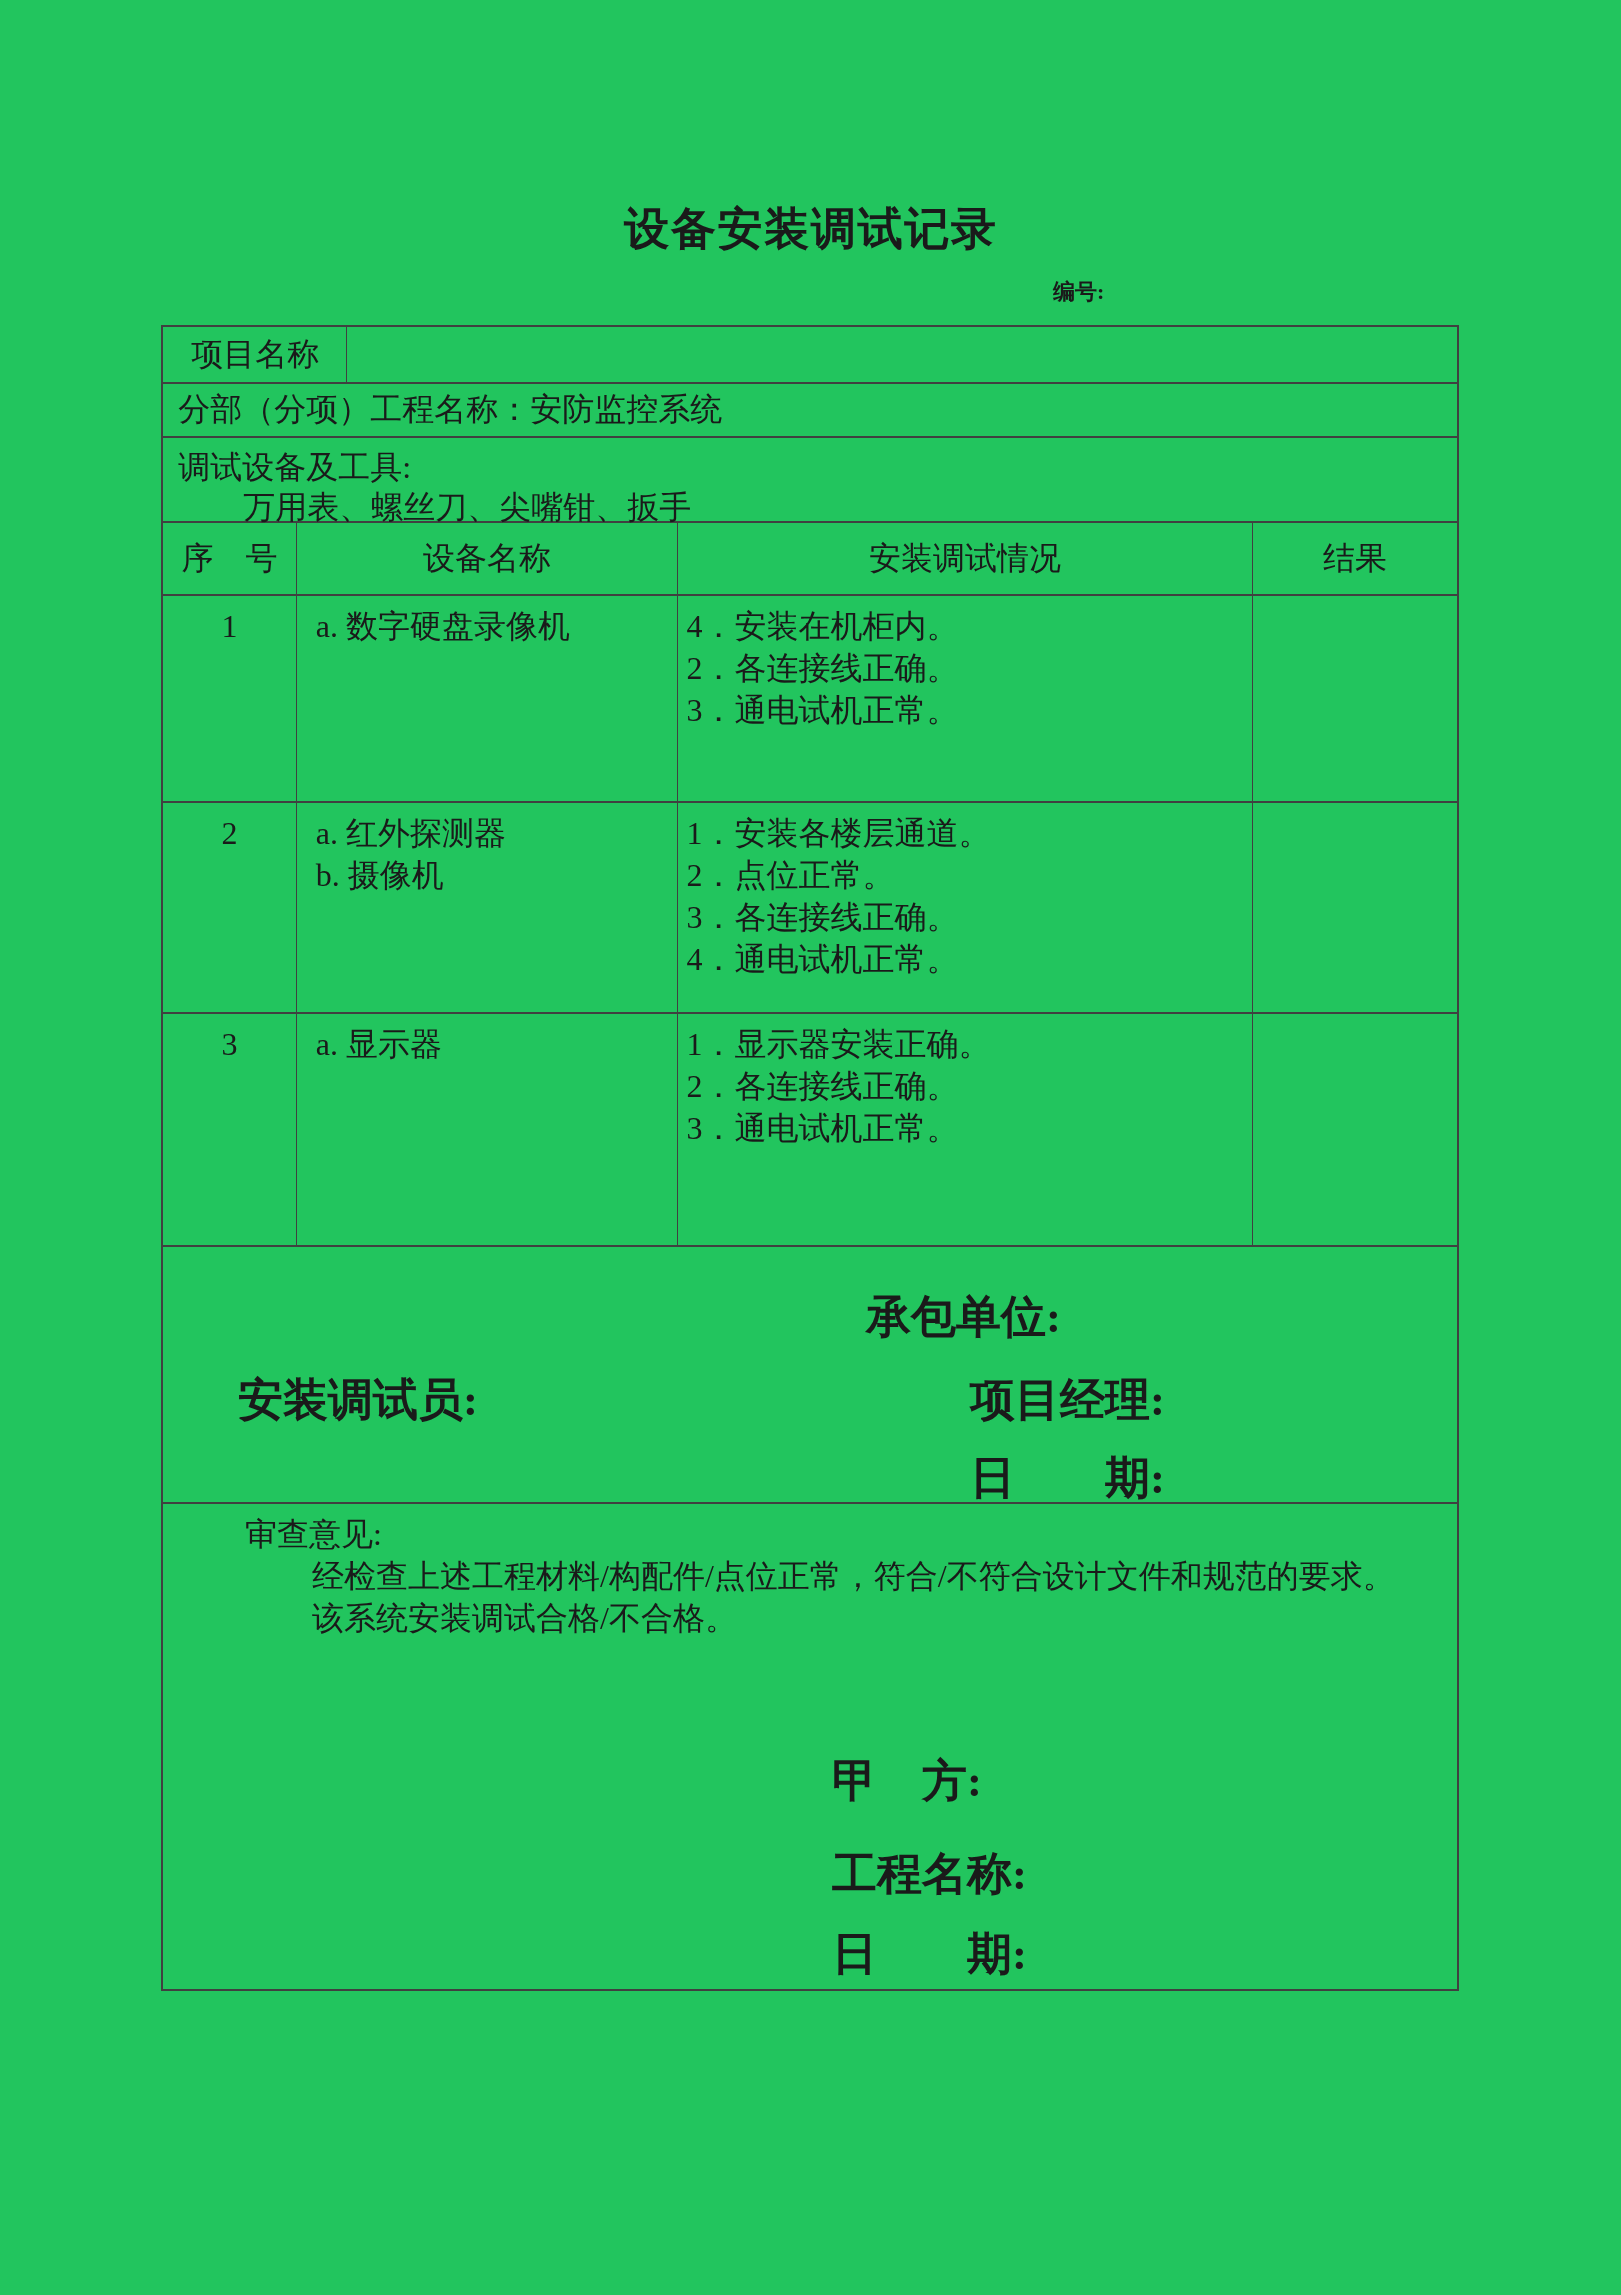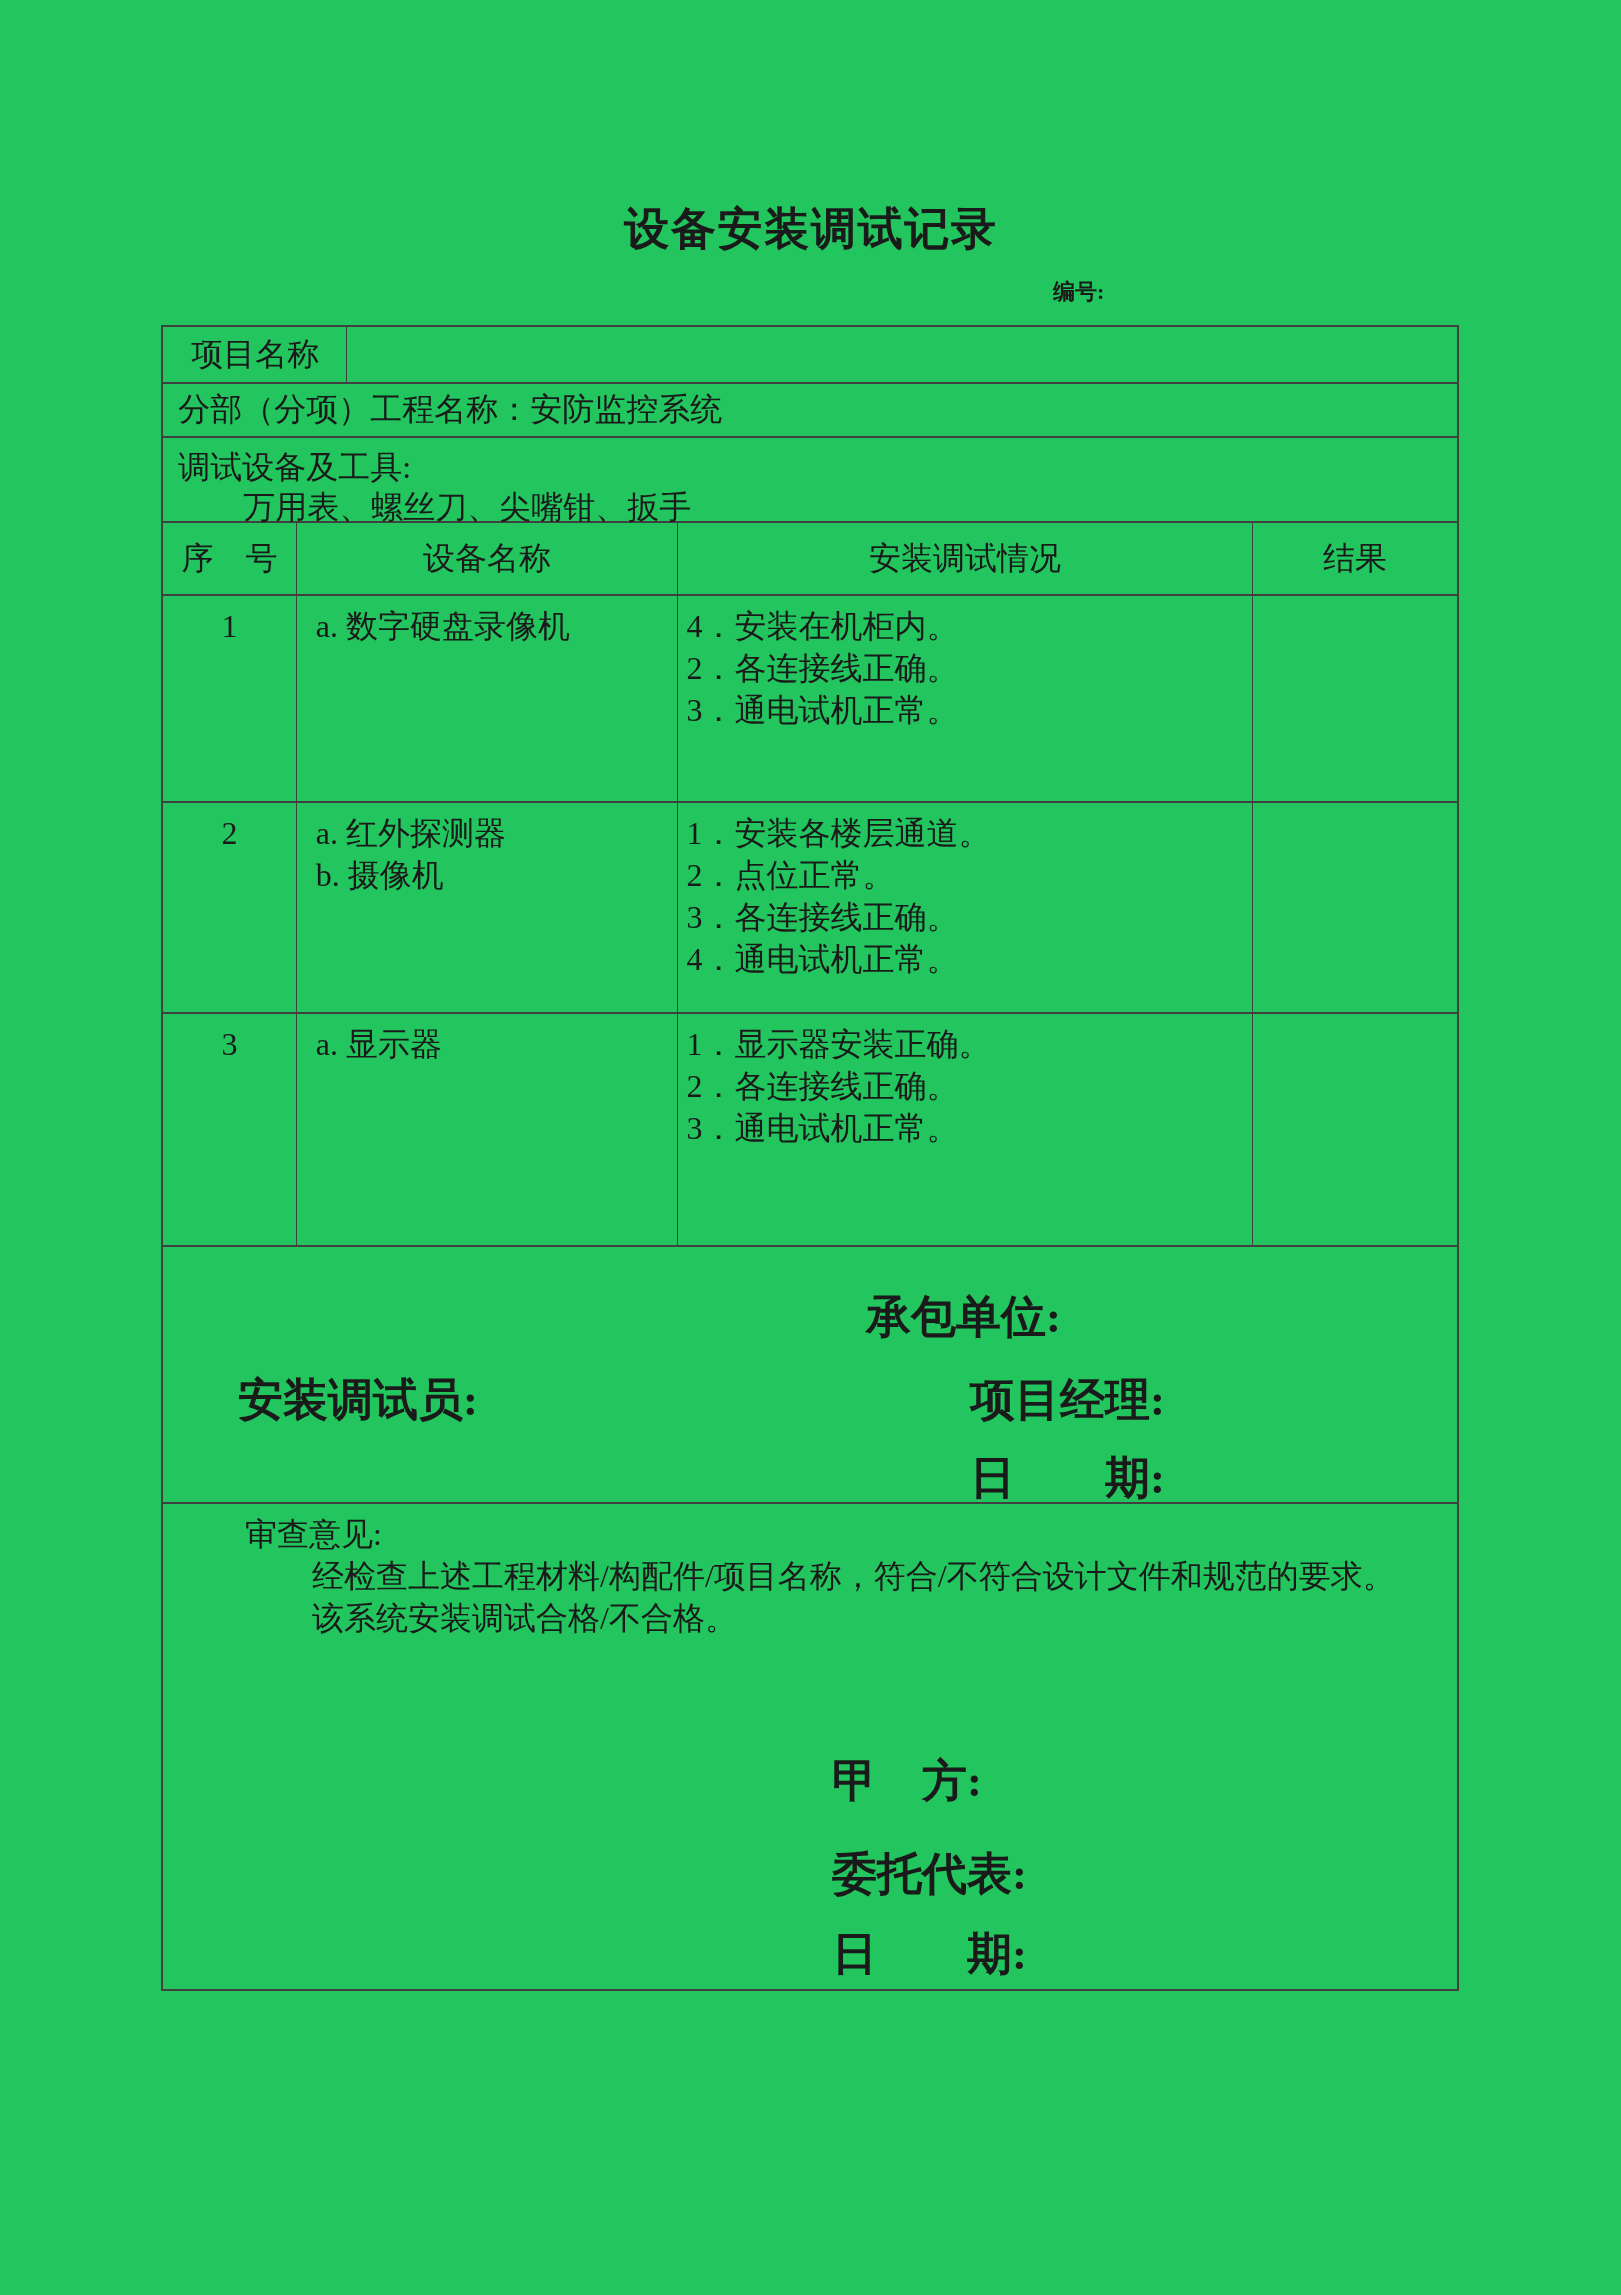--- a/index.html
+++ b/index.html
@@ -173,22 +173,22 @@
 
     <div class="row sign-section">
       <div class="bold-label lbl-contractor">承包单位:</div>
       <div class="bold-label lbl-installer">安装调试员:</div>
       <div class="bold-label lbl-pm">项目经理:</div>
       <div class="bold-label lbl-sign-date">日　　期:</div>
     </div>
 
     <div class="row review-section">
       <div class="review-heading">审查意见:</div>
-      <div class="review-line">经检查上述工程材料/构配件/项目名称，符合/不符合设计文件和规范的要求。</div>
+      <div class="review-line">经检查上述工程材料/构配件/点位正常，符合/不符合设计文件和规范的要求。</div>
       <div class="review-line">该系统安装调试合格/不合格。</div>
       <div class="bold-label lbl-party-a">甲　方:</div>
-      <div class="bold-label lbl-delegate">委托代表:</div>
+      <div class="bold-label lbl-delegate">工程名称:</div>
       <div class="bold-label lbl-review-date">日　　期:</div>
     </div>
 
   </div>
 </div>
 
 
 </body></html>

